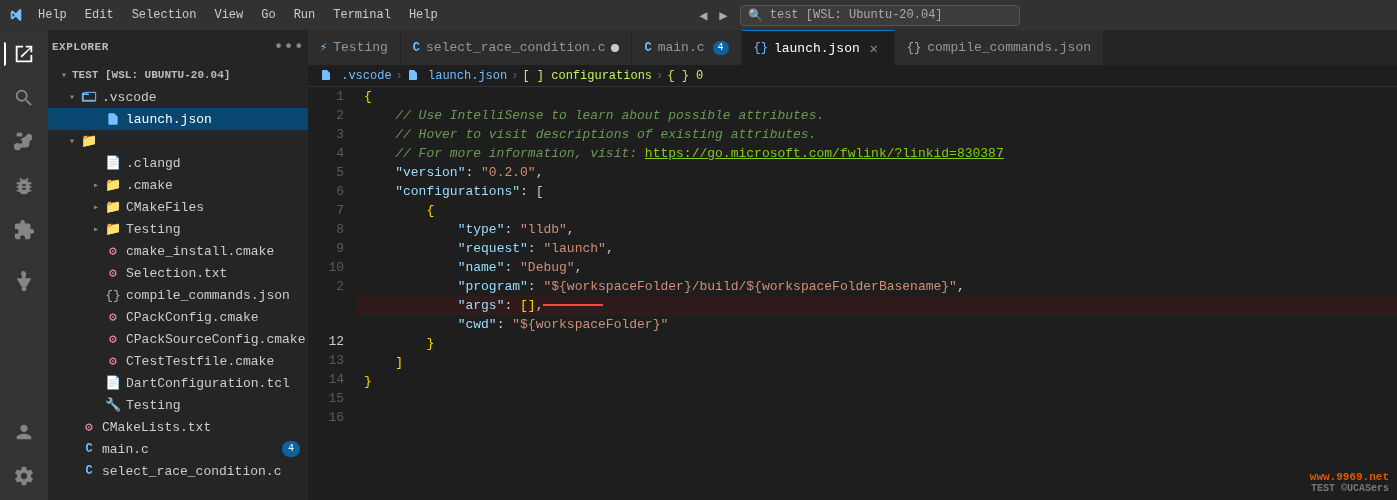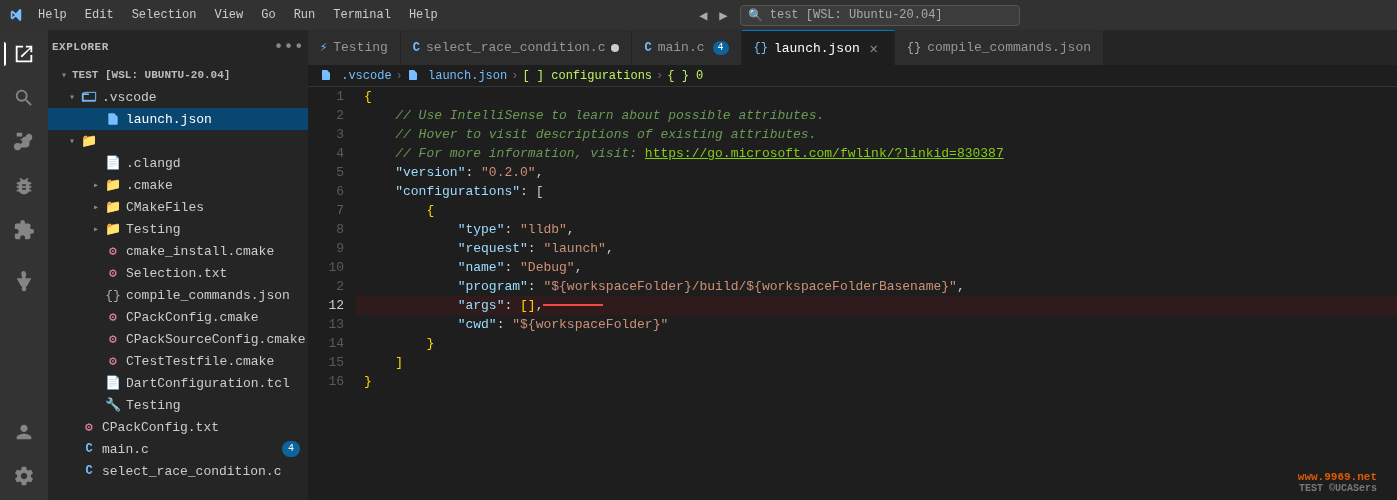--- a/index.html
+++ b/index.html
@@ -276,21 +276,21 @@
       font-size: 13px;
       line-height: 19px;
       padding-top: 0;
       flex-shrink: 0;
       user-select: none;
     }
     .line-numbers .ln {
       display: block;
       height: 19px;
     }
-    .ln.active { color: #cccccc; }
+    .ln.active { color: #cccccc; margin-top: 36px; }
     .code-content {
       flex: 1;
       overflow: auto;
       padding-left: 0;
       font-size: 13px;
       line-height: 19px;
     }
     .code-line {
       display: flex;
       align-items: center;
@@ -306,21 +306,21 @@
     .c-bracket { color: #ffd700; }
     .c-comment { color: #6a9955; font-style: italic; }
     .c-string { color: #ce9178; }
     .c-key { color: #9cdcfe; }
     .c-link { color: #84cc16; text-decoration: underline; }
 
     
     .watermark {
       position: fixed;
       bottom: 6px;
-      right: 20px;
+      right: 8px;
       font-size: 11px;
       color: #ff6600;
       opacity: 0.85;
       font-weight: bold;
       pointer-events: none;
       margin-top: 32px;
     }
     .watermark-sub {
       font-size: 10px;
       color: #888;
@@ -527,21 +527,21 @@
 
       <div class="tree-item" style="padding-left:40px;">
         <span class="tree-arrow" style="visibility:hidden;">▸</span>
         <span class="tree-icon" style="color:#89d;">🔧</span>
         <span class="tree-label">Testing</span>
       </div>
 
       <div class="tree-item" style="padding-left:16px;">
         <span class="tree-arrow" style="visibility:hidden;">▸</span>
         <span class="tree-icon" style="color:#e8a;">⚙</span>
-        <span class="tree-label">CPackConfig.txt</span>
+        <span class="tree-label">CMakeLists.txt</span>
       </div>
 
       <div class="tree-item" style="padding-left:16px;">
         <span class="tree-arrow" style="visibility:hidden;">▸</span>
         <span class="tree-icon icon-c" style="color:#75beff;font-weight:bold;font-size:12px;">C</span>
         <span class="tree-label">main.c</span>
         <span class="tree-badge">4</span>
       </div>
 
       <div class="tree-item" style="padding-left:16px;">

